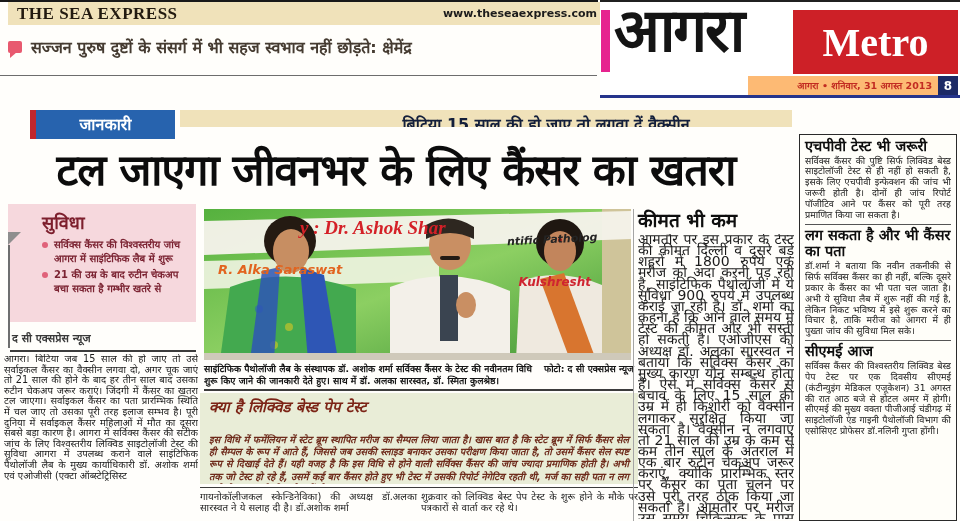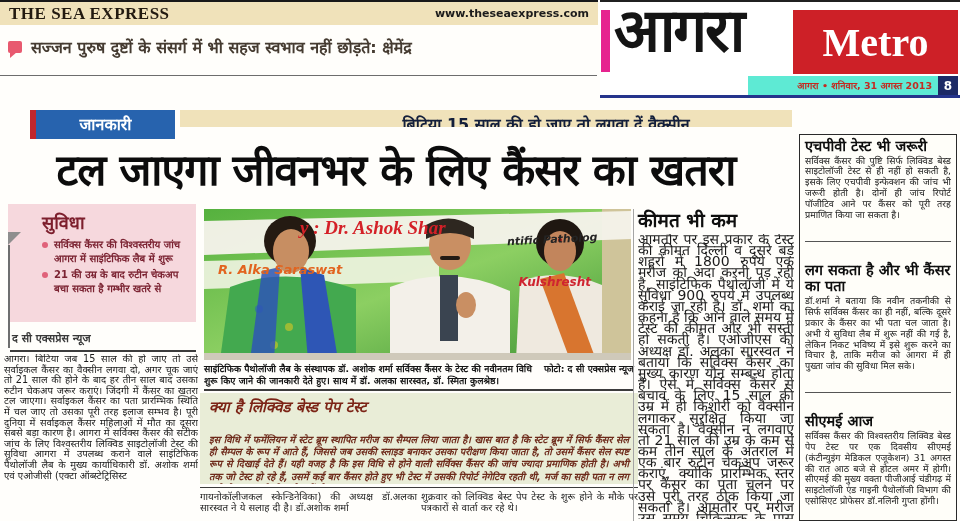--- a/index.html
+++ b/index.html
@@ -6,21 +6,21 @@
   html,body { background:#e8e8e8; }
   .page {
     position:relative; width:960px; height:521px; background:#fffefb;
     font-family:"DejaVu Sans","Liberation Sans",sans-serif; overflow:hidden;
     margin:0 auto; box-shadow:0 0 4px rgba(0,0,0,.4);
   }
   .abs { position:absolute; }
 
   
   .top-rule { left:0; top:0; width:598px; height:2px; background:#181818; }
-  .top-bar { left:0; top:2px; width:598px; height:23px; background:#f0e2ba;
+  .top-bar { left:8px; top:2px; width:598px; height:23px; background:#f0e2ba;
     display:flex; justify-content:space-between; align-items:center; padding:0 9px; }
   .paper-name { font-family:"Liberation Serif","DejaVu Serif",serif; font-weight:bold;
     font-size:17px; color:#221a10; letter-spacing:.5px; }
   .website { font-size:11px; font-weight:bold; color:#1c1c1c; }
 
   .tagline-row { left:8px; top:36px; width:584px; display:flex; align-items:center; gap:9px; }
   .quote-icon { width:14px; height:12px; background:#e8596f; border-radius:2px; position:relative; flex:0 0 auto; }
   .quote-icon::after { content:""; position:absolute; left:2px; bottom:-5px;
     border-top:6px solid #e8596f; border-right:7px solid transparent; }
   .tagline { font-size:16px; font-weight:bold; color:#453b31; }
@@ -28,21 +28,21 @@
   .header-rule { left:0; top:75px; width:597px; height:1px; background:#6d6d6d; }
 
   
   .masthead-right { left:600px; top:0; width:360px; height:96px; background:#fff; border-top:2px solid #202020; }
   .bracket { position:absolute; left:1px; top:8px; width:9px; height:62px; background:#e6238f; }
   .city-logo { position:absolute; left:14px; top:-8px; width:182px; font-size:60px; font-weight:bold;
     color:#141414; line-height:1.2; letter-spacing:-2px; white-space:nowrap; overflow:hidden; }
   .metro-box { position:absolute; left:193px; top:8px; width:165px; height:64px; background:#cd2027;
     display:flex; align-items:center; justify-content:center; }
   .metro-label { font-family:"Liberation Serif","DejaVu Serif",serif; font-weight:bold; font-size:40px; color:#ffffff; }
-  .date-strip { position:absolute; left:148px; top:74px; width:210px; height:19px; background:#5eead4;
+  .date-strip { position:absolute; left:148px; top:74px; width:210px; height:19px; background:#fdba74;
     display:flex; align-items:center; justify-content:flex-end; }
   .dateline { font-size:9.5px; font-weight:bold; color:#c22c22; padding-right:6px; }
   .page-num-box { width:20px; height:19px; background:#1d2a66; color:#fff; font-weight:bold; font-size:12px;
     display:flex; align-items:center; justify-content:center; }
   .navy-strip { position:absolute; left:0; top:93px; width:360px; height:3px; background:#25348c; }
 
   
   .kicker-redbar { left:30px; top:110px; width:6px; height:29px; background:#c1272d; }
   .kicker-label-box { left:36px; top:110px; width:139px; height:29px; background:#2763ae;
     color:#fff; font-weight:bold; font-size:16px; line-height:29px; text-align:center; }
@@ -96,21 +96,21 @@
   
   .vrule { left:633px; top:209px; width:1px; height:312px; background:#a5a5a5; }
   .price-col { left:638px; top:209px; width:156px; }
   .price-title { font-size:19px; font-weight:bold; color:#0e0e0e; line-height:22px; }
   .price-body { margin-top:3px; font-size:14px; line-height:11.15px; text-align:justify;
     color:#1b1b1b; height:285px; overflow:hidden; }
 
   
   .right-box { left:799px; top:134px; width:158px; height:387px; border:1px solid #2a2a2a;
     background:#fffef9; padding:3px 5px; overflow:hidden; }
-  .rb-section + .rb-section { border-top:1px solid #555; margin-top:20px; padding-top:20px; }
+  .rb-section + .rb-section { border-top:1px solid #555; margin-top:3px; padding-top:2px; }
   .rb-title { font-size:14.5px; font-weight:bold; color:#0e0e0e; line-height:16.5px; }
   .rb-body { font-size:9.2px; line-height:10.9px; text-align:justify; color:#1b1b1b; margin-top:1px; }
 </style>
 </head>
 <body>
 
 <div class="page">
 
   <div class="abs top-rule"></div>
   <div class="abs top-bar">

